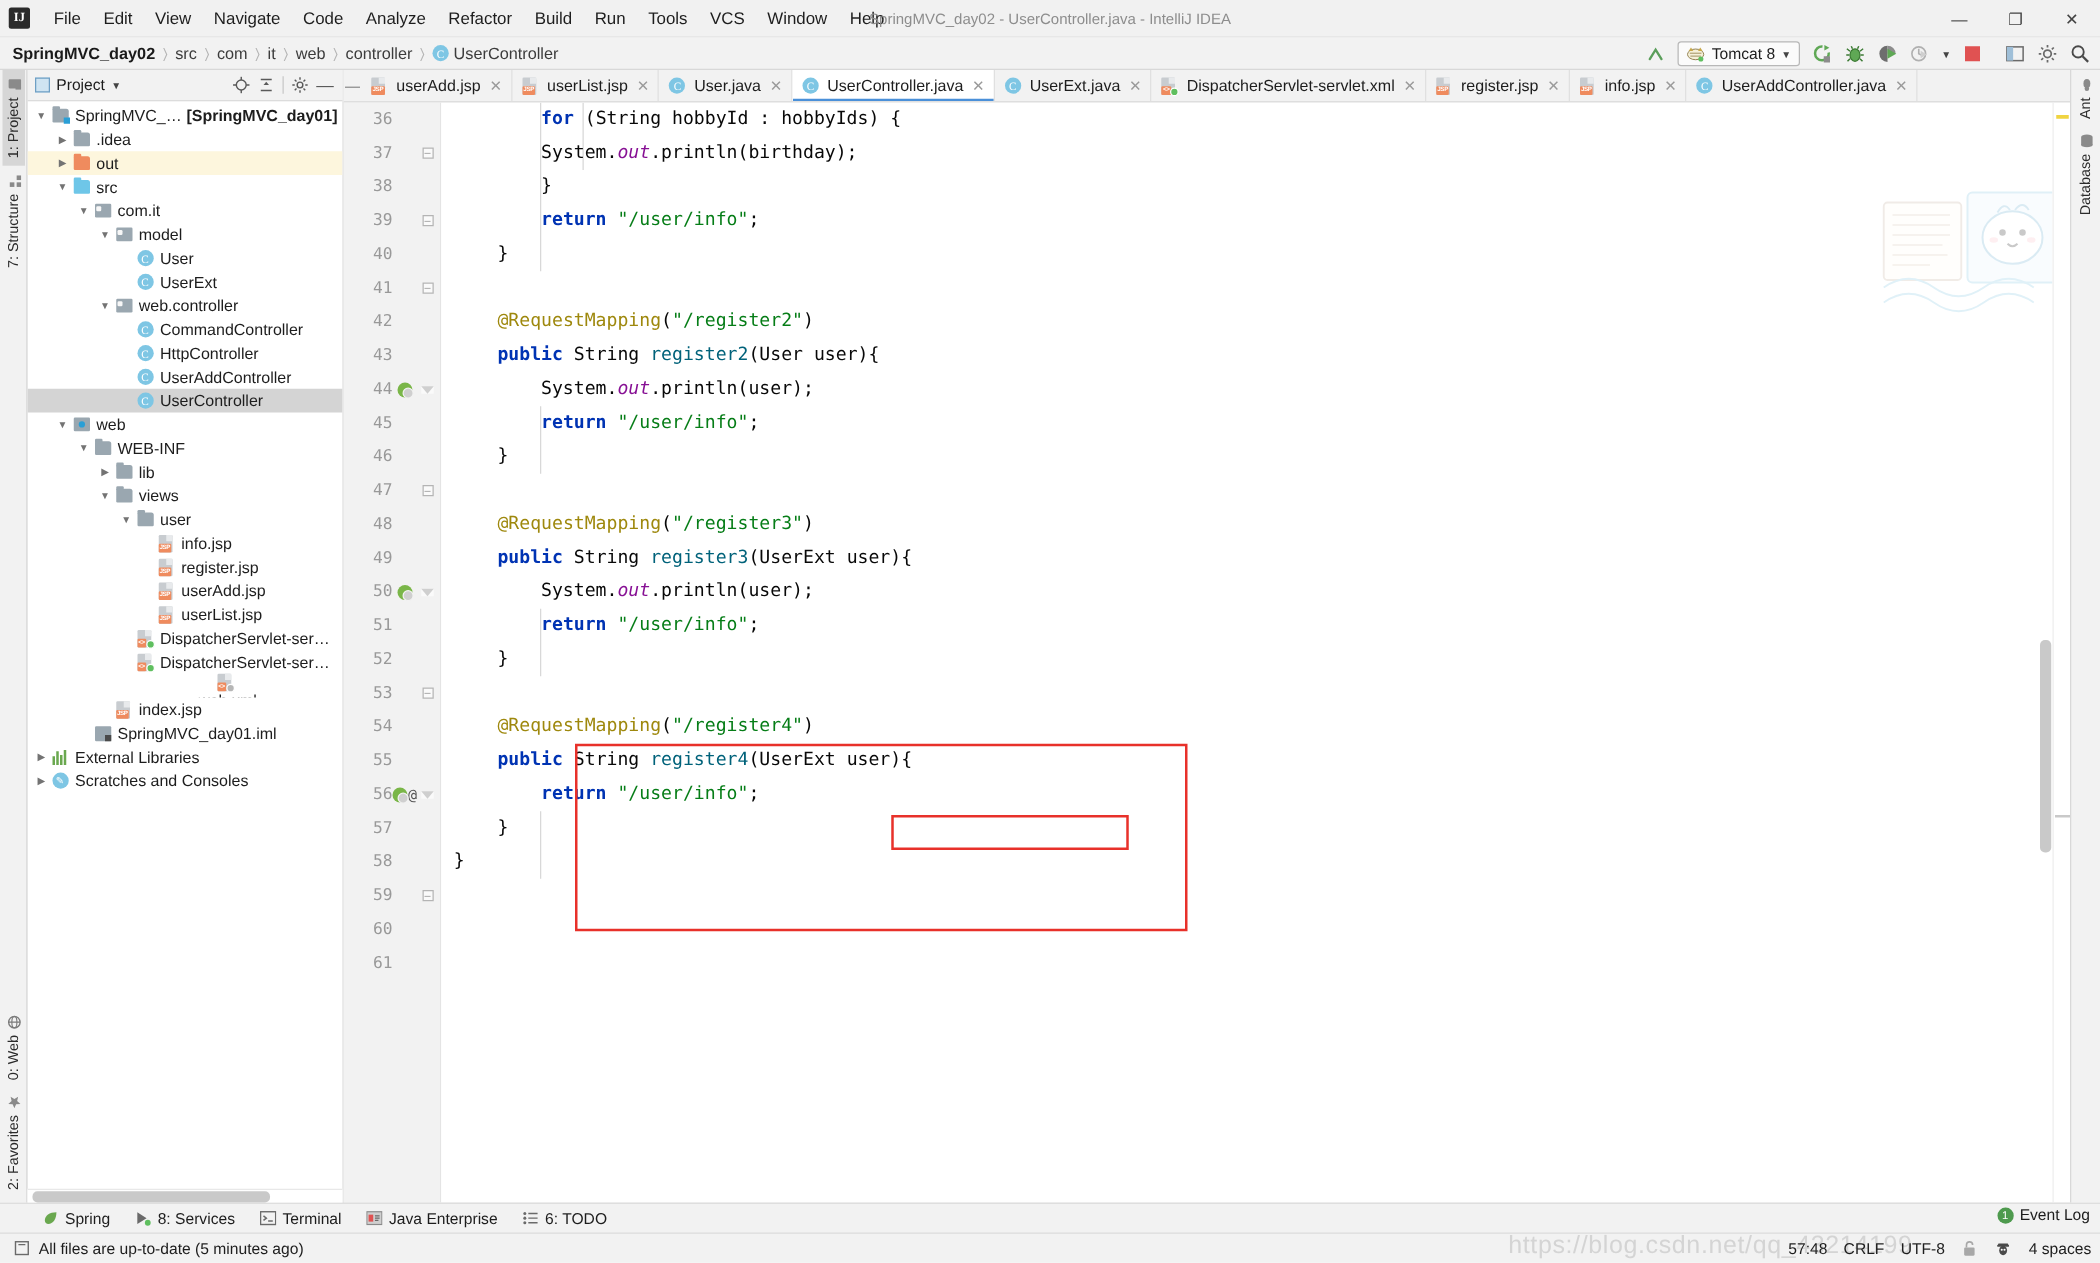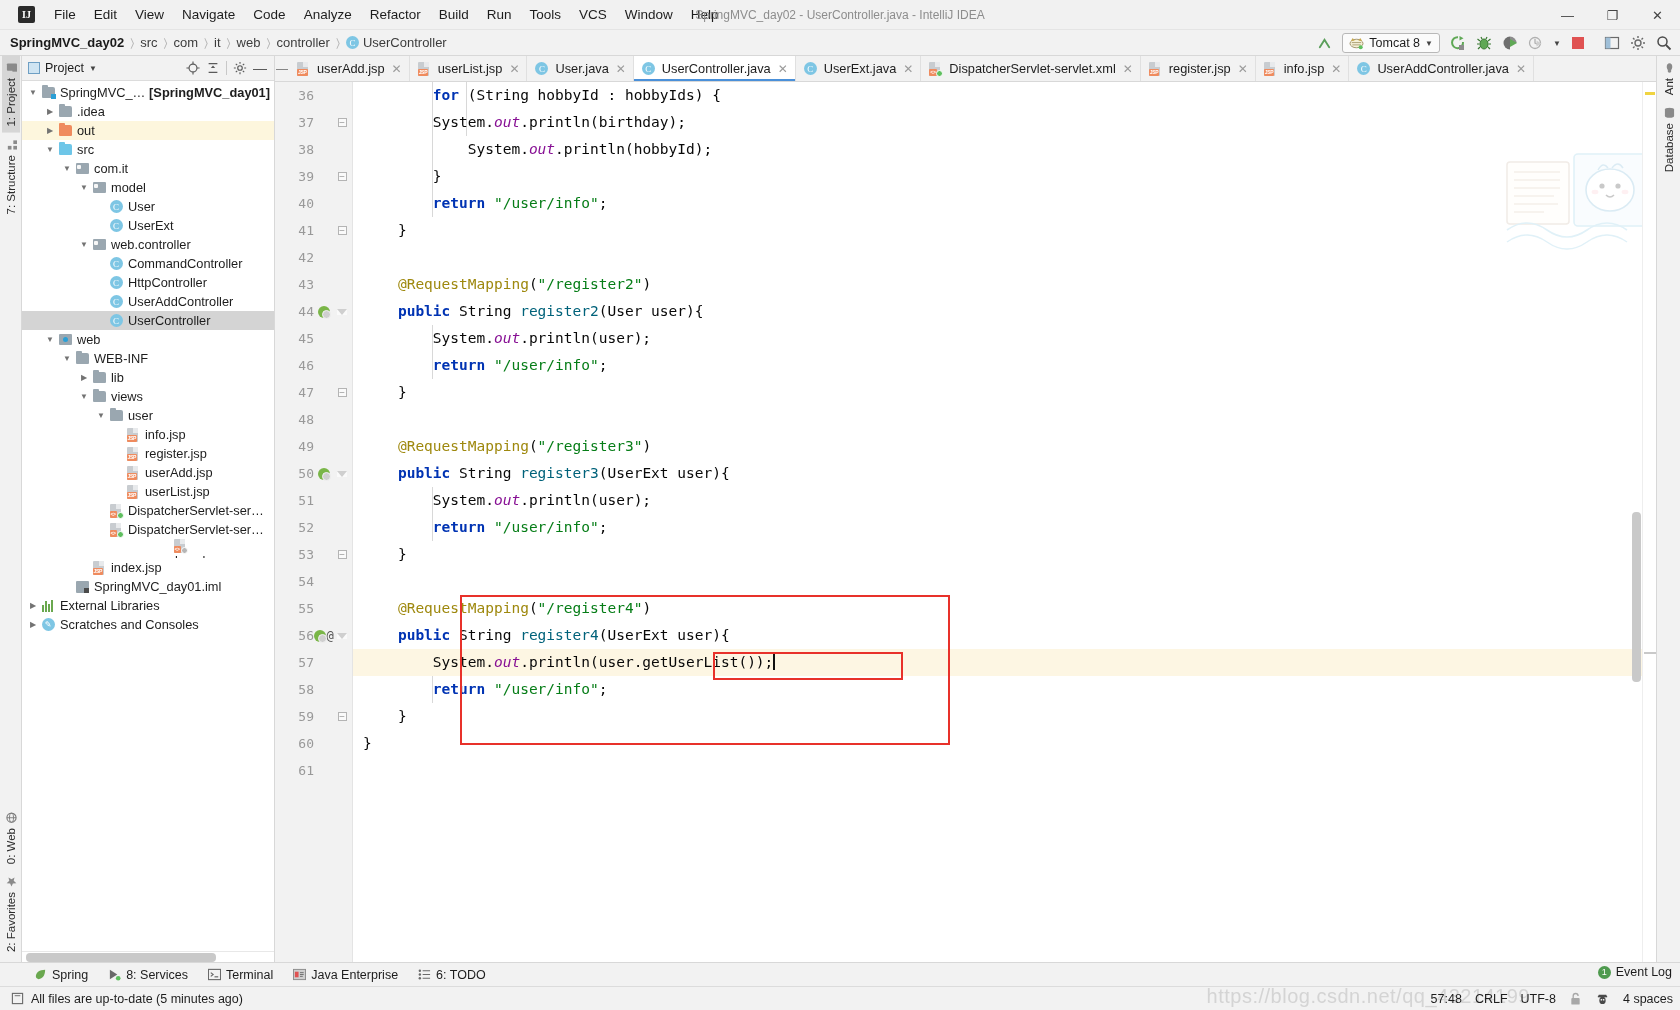--- a/index.html
+++ b/index.html
@@ -17,21 +17,21 @@
 
   
   .titlebar {
     height: 30px; min-height: 30px;
     background: #f1f1f1;
     display: flex; align-items: center;
     position: relative;
     border-bottom: 1px solid #e4e4e4;
   }
   .ij-logo {
-    width: 17px; height: 17px; margin-left: 18px; margin-right: 10px;
+    width: 17px; height: 17px; margin-left: 7px; margin-right: 10px;
     background: #2b2b2b; border-radius: 2px;
     color: #fff; font-size: 10px; font-weight: bold;
     display: flex; align-items: center; justify-content: center;
     font-family: "Liberation Serif", serif;
     flex: 0 0 auto;
   }
   .menubar { display: flex; align-items: center; gap: 0px; }
   .menu-item {
     padding: 4px 9px; font-size: 13.5px; color: #1d1d1d; cursor: default; white-space: nowrap;
   }
@@ -942,40 +942,38 @@
                 <ellipse cx="93" cy="50" rx="3.4" ry="2.2" fill="#f7b8c2" opacity="0.8"></ellipse>
                 <ellipse cx="123" cy="50" rx="3.4" ry="2.2" fill="#f7b8c2" opacity="0.8"></ellipse>
                 <path d="M96 28 q5 -9 10 -2 M110 26 q6 -8 11 0" stroke="#7ab7d6" stroke-width="1.5" fill="none"></path>
                 <path d="M5 88 q20 -14 40 0 q20 14 40 0 q20 -14 40 0" stroke="#8fcbe4" stroke-width="1.6" fill="none"></path>
                 <path d="M5 100 q20 -14 40 0 q20 14 40 0 q20 -14 40 0" stroke="#8fcbe4" stroke-width="1.4" fill="none"></path>
               </g>
             </svg>
           </div>
         <div class="cline"><span class="plain">        </span><span class="kw">for</span><span class="plain"> (String hobbyId : hobbyIds) {</span></div>
             <div class="cline"><span class="plain">        </span><span class="plain">System.</span><span class="fld">out</span><span class="plain">.println(birthday);</span></div>
-            <div class="cline"><span class="plain">            System.</span><span class="fld">out</span><span class="plain">.println(hobbyId);</span></div>
             <div class="cline"><span class="plain">        }</span></div>
             <div class="cline"><span class="plain">        </span><span class="kw">return</span><span class="plain"> </span><span class="str">"/user/info"</span><span class="plain">;</span></div>
             <div class="cline"><span class="plain">    }</span></div>
             <div class="cline"></div>
             <div class="cline"><span class="plain">    </span><span class="ann">@RequestMapping</span><span class="plain">(</span><span class="str">"/register2"</span><span class="plain">)</span></div>
             <div class="cline"><span class="plain">    </span><span class="kw">public</span><span class="plain"> String </span><span class="mth">register2</span><span class="plain">(User user){</span></div>
             <div class="cline"><span class="plain">        System.</span><span class="fld">out</span><span class="plain">.println(user);</span></div>
             <div class="cline"><span class="plain">        </span><span class="kw">return</span><span class="plain"> </span><span class="str">"/user/info"</span><span class="plain">;</span></div>
             <div class="cline"><span class="plain">    }</span></div>
             <div class="cline"></div>
             <div class="cline"><span class="plain">    </span><span class="ann">@RequestMapping</span><span class="plain">(</span><span class="str">"/register3"</span><span class="plain">)</span></div>
             <div class="cline"><span class="plain">    </span><span class="kw">public</span><span class="plain"> String </span><span class="mth">register3</span><span class="plain">(UserExt user){</span></div>
             <div class="cline"><span class="plain">        System.</span><span class="fld">out</span><span class="plain">.println(user);</span></div>
             <div class="cline"><span class="plain">        </span><span class="kw">return</span><span class="plain"> </span><span class="str">"/user/info"</span><span class="plain">;</span></div>
             <div class="cline"><span class="plain">    }</span></div>
             <div class="cline"></div>
             <div class="cline"><span class="plain">    </span><span class="ann">@RequestMapping</span><span class="plain">(</span><span class="str">"/register4"</span><span class="plain">)</span></div>
             <div class="cline"><span class="plain">    </span><span class="kw">public</span><span class="plain"> String </span><span class="mth">register4</span><span class="plain">(UserExt user){</span></div>
-            <div class="cline hl"><span class="plain">        System.</span><span class="fld">out</span><span class="plain">.println(user.getUserList());</span><span style="display: inline-block; width: 1.5px; height: 18px; background: rgb(17, 17, 17); vertical-align: -3px;"></span></div>
             <div class="cline"><span class="plain">        </span><span class="kw">return</span><span class="plain"> </span><span class="str">"/user/info"</span><span class="plain">;</span></div>
             <div class="cline"><span class="plain">    }</span></div>
             <div class="cline"><span class="plain">}</span></div>
             <div class="cline"></div>
           </div>
 
         <div class="vscroll">
           <div class="thumb" style="top:430px; height:170px;"></div>
         </div>
         <div class="err-stripe">

